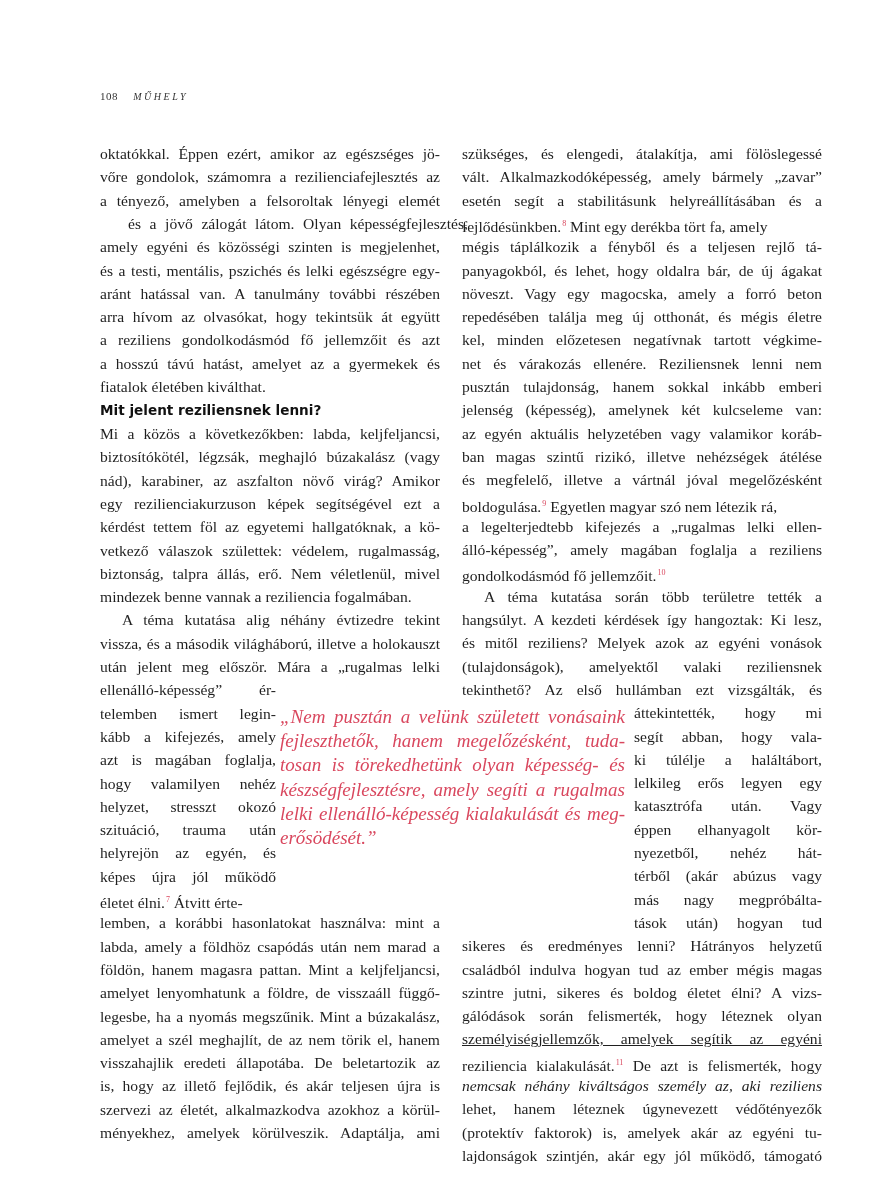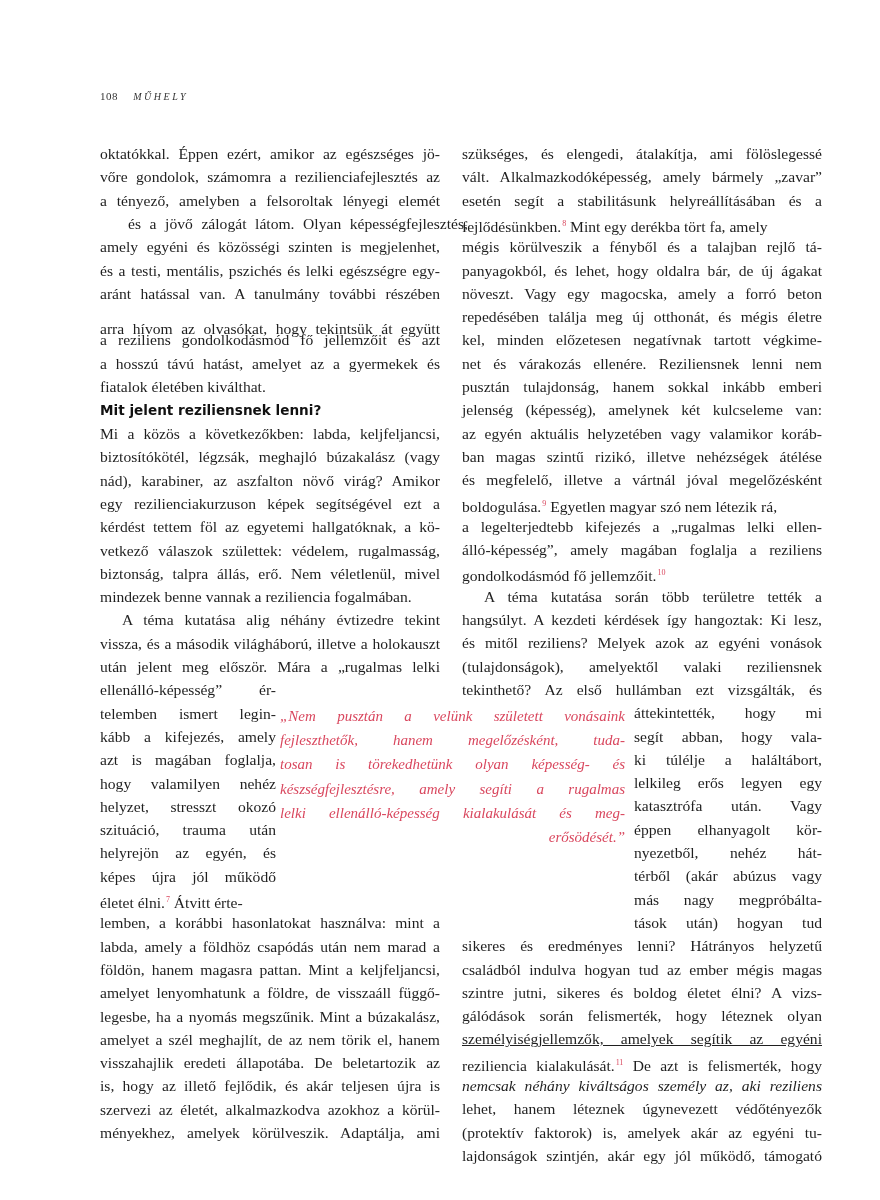--- a/index.html
+++ b/index.html
@@ -13,42 +13,42 @@
   .line { position: absolute; left: 0; height: 23px; line-height: 23px; white-space: nowrap;
           font-family: "Liberation Serif", serif; font-size: 15.6px; color: #1f1f1f; }
   .line.j { text-align: justify; text-align-last: justify; }
   .line.l { text-align: left; }
   .heading { position: absolute; font-family: "DejaVu Sans", sans-serif; font-weight: bold;
              font-size: 13.6px; color: #111; white-space: nowrap; }
   sup.fn { color: #d9475e; font-size: 8px; vertical-align: 6px; margin-left: 1px; }
   .quote { position: absolute; left: 280px; top: 705px; width: 345px; }
   .qline { position: absolute; left: 0; width: 345px; height: 23px; line-height: 23px;
            white-space: nowrap; font-family: "Liberation Serif", serif; font-style: italic;
-           font-size: 15px; color: #d9475e; }
+           font-size: 19px; color: #d9475e; }
   .qline.j { text-align: justify; text-align-last: justify; }
-  .qline.c { text-align: right; }
+  .qline.c { text-align: left; }
 </style>
 </head>
 <body>
 
 <div class="running-head">
   <span class="pg">108</span>
   <span class="sec">MŰHELY</span>
 </div>
 
 <div class="col" style="left:100px; top:142px; width:340px;">
   <div id="lb1">
       <div class="line j" style="top: 0px; left: 0px; width: 340px;">oktatókkal. Éppen ezért, amikor az egészséges jö-</div>
       <div class="line j" style="top: 23.3px; left: 0px; width: 340px;">vőre gondolok, számomra a rezilienciafejlesztés az</div>
       <div class="line j" style="top: 46.6px; left: 0px; width: 340px;">a tényező, amelyben a felsoroltak lényegi elemét</div>
       <div class="line j" style="top: 69.9px; left: 4px; width: 340px; margin-left: 24px;">és a jövő zálogát látom. Olyan képességfejlesztés,</div>
       <div class="line j" style="top: 93.2px; left: 0px; width: 340px;">amely egyéni és közösségi szinten is megjelenhet,</div>
       <div class="line j" style="top: 116.5px; left: 0px; width: 340px;">és a testi, mentális, pszichés és lelki egészségre egy-</div>
       <div class="line j" style="top: 139.8px; left: 0px; width: 340px;">aránt hatással van. A tanulmány további részében</div>
-      <div class="line j" style="top: 163.1px; left: 0px; width: 340px; margin-top: 12px;">arra hívom az olvasókat, hogy tekintsük át együtt</div>
+      <div class="line j" style="top: 163.1px; left: 0px; width: 340px;">arra hívom az olvasókat, hogy tekintsük át együtt</div>
       <div class="line j" style="top: 186.4px; left: 0px; width: 340px;">a reziliens gondolkodásmód fő jellemzőit és azt</div>
       <div class="line j" style="top: 209.7px; left: 0px; width: 340px;">a hosszú távú hatást, amelyet az a gyermekek és</div>
       <div class="line l" style="top: 233px; left: 0px; width: 340px;">fiatalok életében kiválthat.</div>
     </div>
   <div class="heading" style="top:260px; left:0;">Mit jelent reziliensnek lenni?</div>
   <div id="lb2">
       <div class="line j" style="top: 280px; left: 0px; width: 340px;">Mi a közös a következőkben: labda, keljfeljancsi,</div>
       <div class="line j" style="top: 303.3px; left: 0px; width: 340px;">biztosítókötél, légzsák, meghajló búzakalász (vagy</div>
       <div class="line j" style="top: 326.6px; left: 0px; width: 340px;">nád), karabiner, az aszfalton növő virág? Amikor</div>
       <div class="line j" style="top: 349.9px; left: 0px; width: 340px;">egy rezilienciakurzuson képek segítségével ezt a</div>
@@ -85,21 +85,21 @@
       <div class="line j" style="top: 979px; left: 0px; width: 340px;">ményekhez, amelyek körülveszik. Adaptálja, ami</div>
     </div>
 </div>
 
 <div class="col" style="left:462px; top:142px; width:360px;">
   <div id="rb">
       <div class="line j" style="top: 0px; left: 0px; width: 360px;">szükséges, és elengedi, átalakítja, ami fölöslegessé</div>
       <div class="line j" style="top: 23.3px; left: 0px; width: 360px;">vált. Alkalmazkodóképesség, amely bármely „zavar”</div>
       <div class="line j" style="top: 46.6px; left: 0px; width: 360px;">esetén segít a stabilitásunk helyreállításában és a</div>
       <div class="line l" style="top: 69.9px; left: 0px; width: 360px;"><span>fejlődésünkben.</span><sup class="fn">8</sup><span> Mint egy derékba tört fa, amely</span></div>
-      <div class="line j" style="top: 93.2px; left: 0px; width: 360px;">mégis körülveszik a fényből és a talajban rejlő tá-</div>
+      <div class="line j" style="top: 93.2px; left: 0px; width: 360px;">mégis táplálkozik a fényből és a teljesen rejlő tá-</div>
       <div class="line j" style="top: 116.5px; left: 0px; width: 360px;">panyagokból, és lehet, hogy oldalra bár, de új ágakat</div>
       <div class="line j" style="top: 139.8px; left: 0px; width: 360px;">növeszt. Vagy egy magocska, amely a forró beton</div>
       <div class="line j" style="top: 163.1px; left: 0px; width: 360px;">repedésében találja meg új otthonát, és mégis életre</div>
       <div class="line j" style="top: 186.4px; left: 0px; width: 360px;">kel, minden előzetesen negatívnak tartott végkime-</div>
       <div class="line j" style="top: 209.7px; left: 0px; width: 360px;">net és várakozás ellenére. Reziliensnek lenni nem</div>
       <div class="line j" style="top: 233px; left: 0px; width: 360px;">pusztán tulajdonság, hanem sokkal inkább emberi</div>
       <div class="line j" style="top: 256.3px; left: 0px; width: 360px;">jelenség (képesség), amelynek két kulcseleme van:</div>
       <div class="line j" style="top: 279.6px; left: 0px; width: 360px;">az egyén aktuális helyzetében vagy valamikor koráb-</div>
       <div class="line j" style="top: 302.9px; left: 0px; width: 360px;">ban magas szintű rizikó, illetve nehézségek átélése</div>
       <div class="line j" style="top: 326.2px; left: 0px; width: 360px;">és megfelelő, illetve a vártnál jóval megelőzésként</div>

